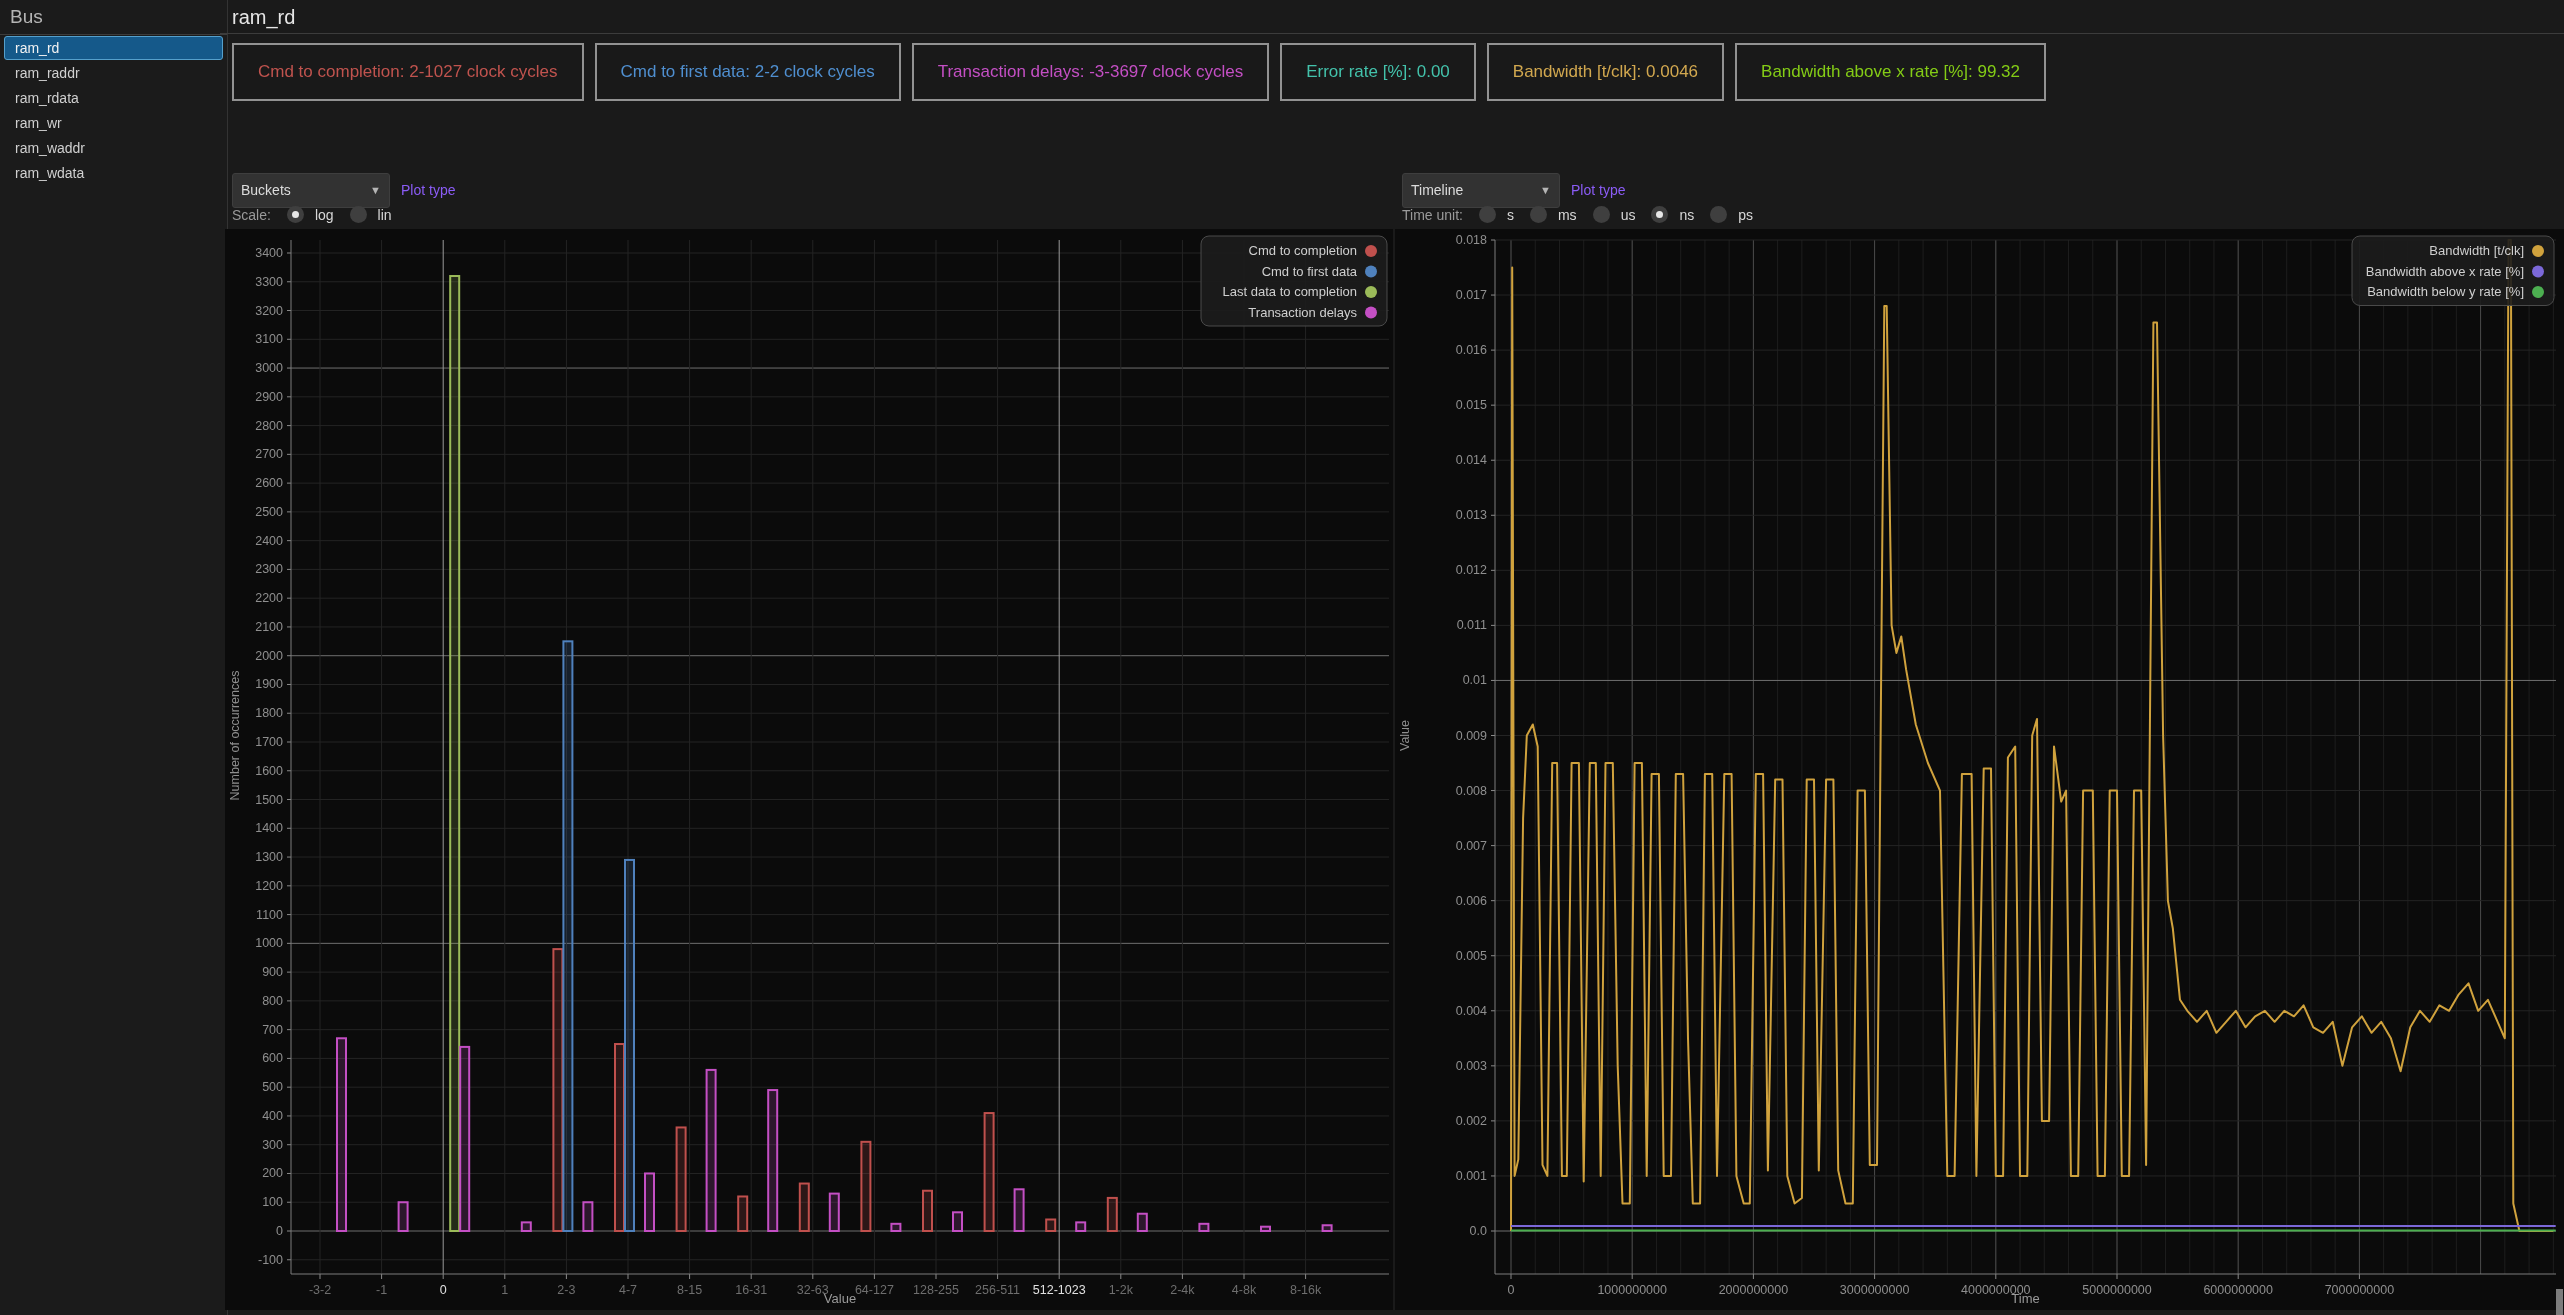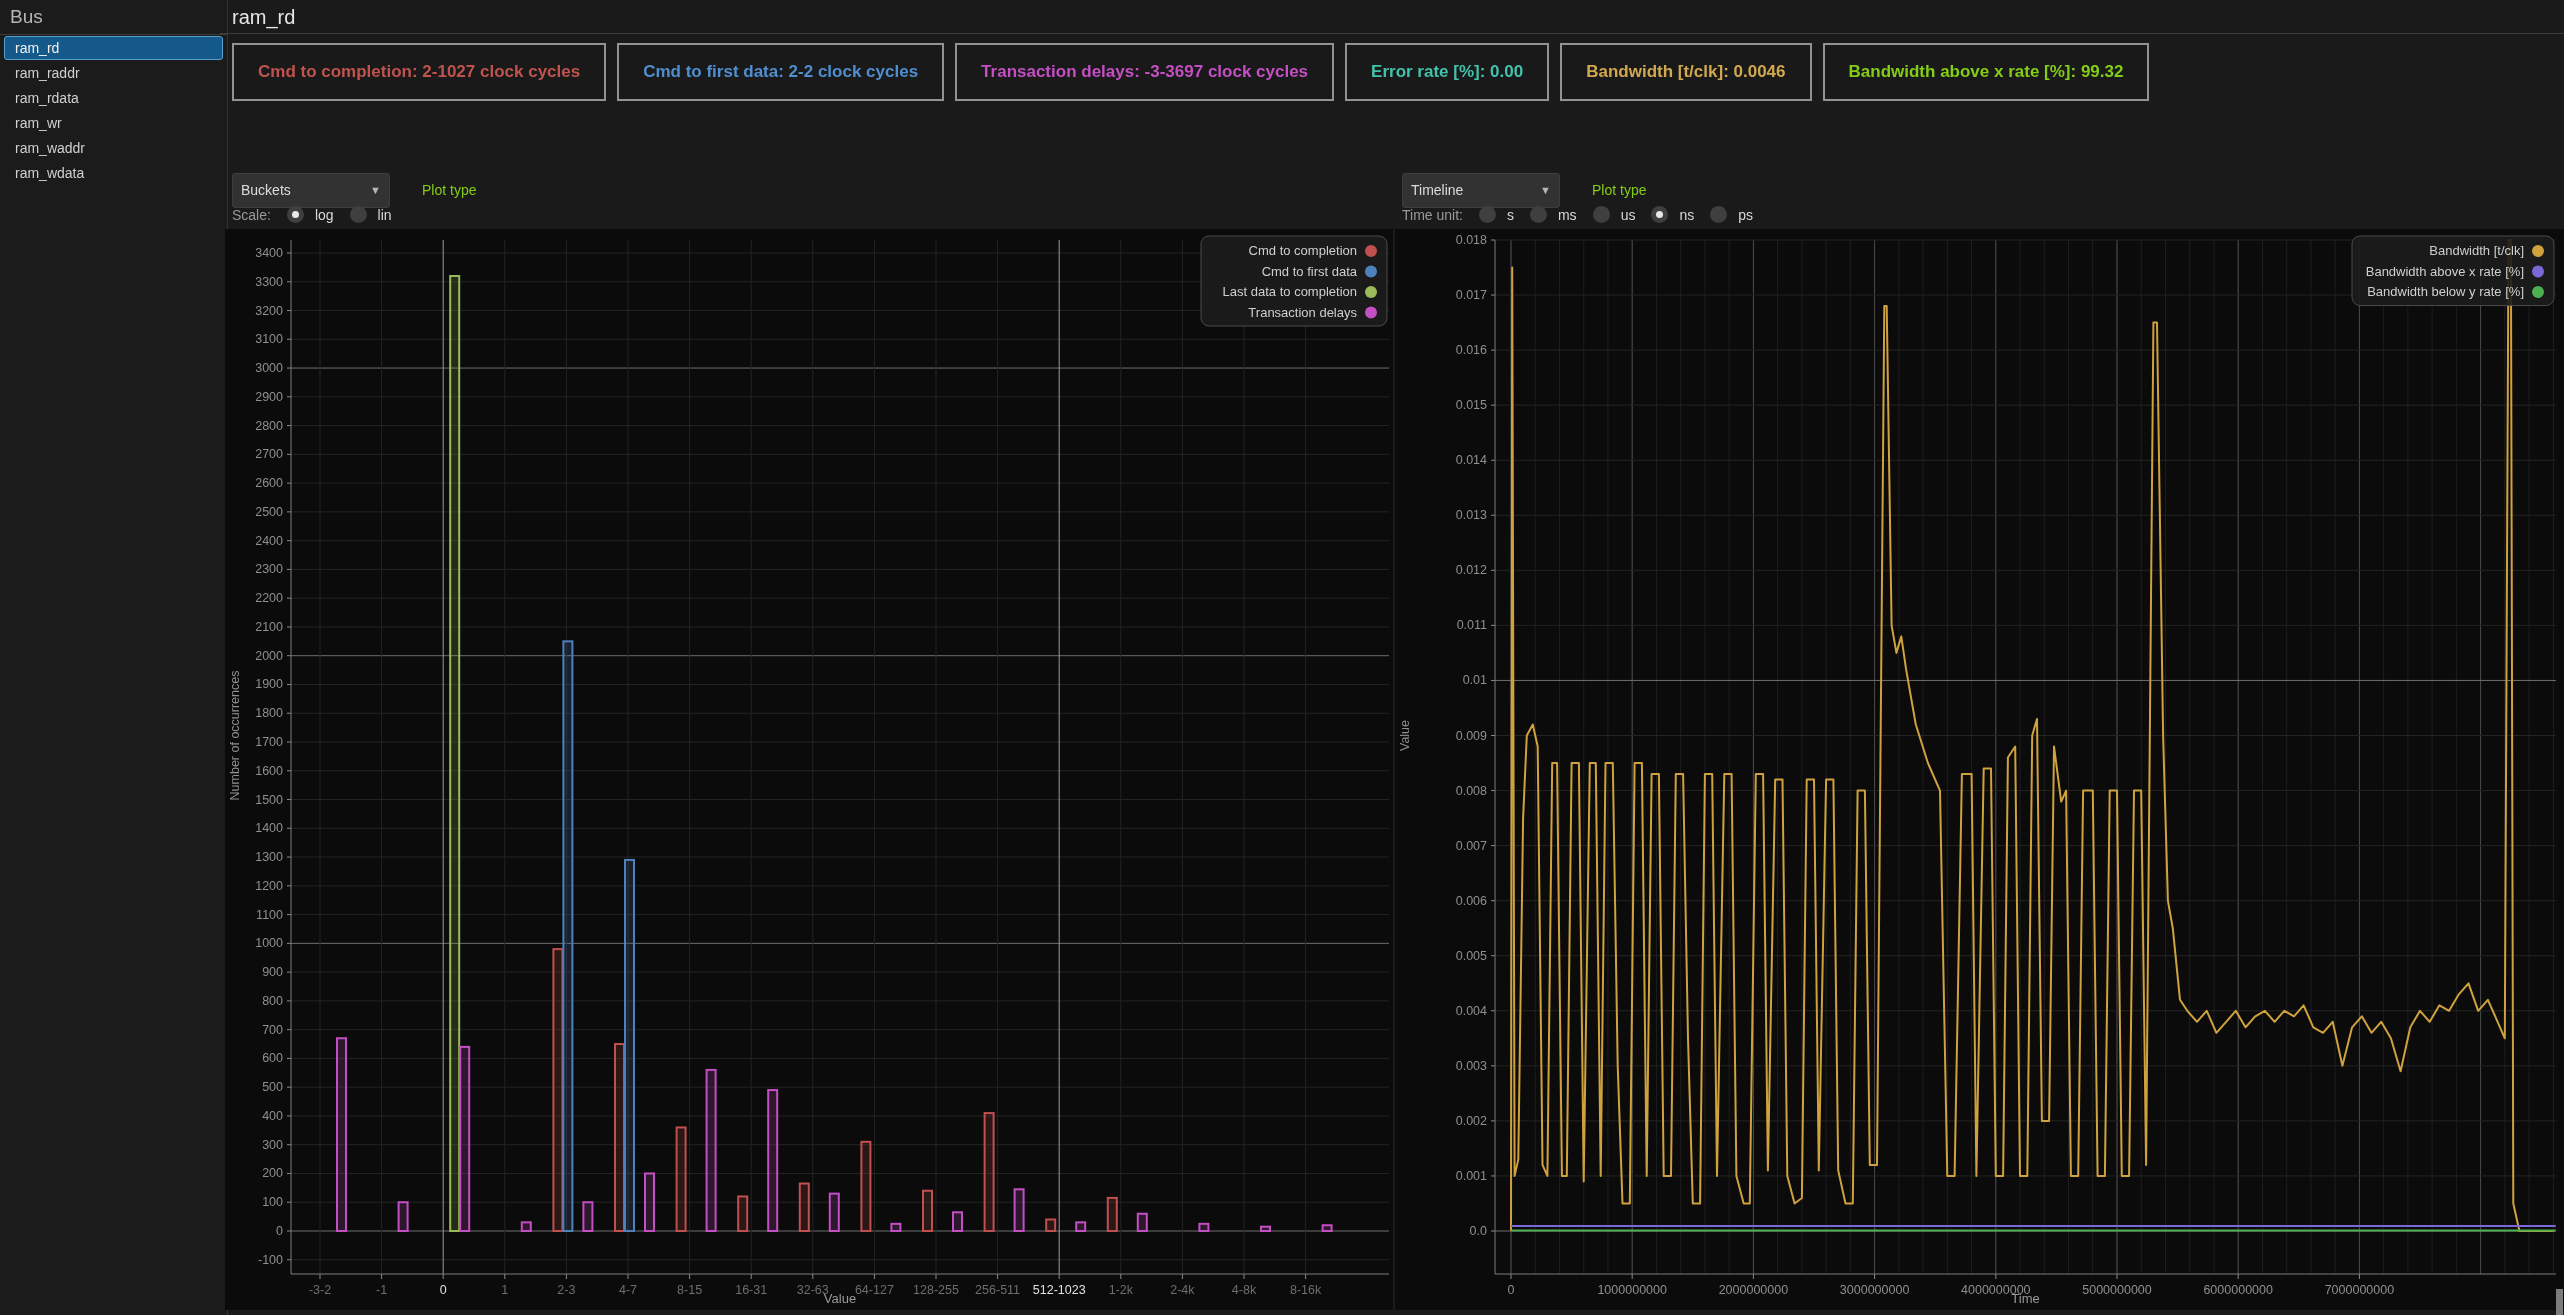--- a/index.html
+++ b/index.html
@@ -16,30 +16,30 @@
   .sb-item.selected { background:#15598a; border-color:#55a0cc; color:#f2f2f2; }
 
   
   #main { position:absolute; left:220px; top:0; right:0; bottom:0; }
   #page-title { font-size:20px; color:#e6e6e6; padding:6px 0 4px 12px; }
   #title-sep { border-bottom:1px solid #3c3c3c; }
 
   .badge-row { display:flex; gap:11px; padding:9px 0 0 12px; }
   .badge { height:58px; display:flex; align-items:center; justify-content:center;
            padding:0 24px; border:2px solid #929292; background:#191919;
-           font-size:17px; white-space:nowrap;font-weight:bold; }
+           font-size:17px; white-space:nowrap; }
 
   
   .controls { position:absolute; font-size:14px; color:#9a9a9a; }
   .ctl-row { display:flex; align-items:center; height:28px; }
   .select { display:inline-flex; align-items:center; justify-content:space-between;
             width:158px; height:35px; background:#323232; color:#dcdcdc;
             border:1px solid #3e3e3e; border-radius:3px; padding:0 8px; font-size:14px; }
   .select .caret { font-size:11px; color:#b5b5b5; }
-  .ctl-label { margin-left:32px; color:#84cc16; }
+  .ctl-label { margin-left:11px; color:#8b5cf6; }
   .radio-group { display:flex; align-items:center; gap:6px; margin-top:2px; }
   .radio { width:17px; height:17px; border-radius:50%; background:#3f3f3f;
            display:inline-flex; align-items:center; justify-content:center; margin-left:10px; }
   .radio .dot { width:7px; height:7px; border-radius:50%; background:#e8e8e8; display:none; }
   .radio.sel .dot { display:block; }
   .radio-label { color:#d8d8d8; font-size:14px; margin-left:5px; }
 
   .chart-svg { position:absolute; background:#0b0b0b; }
 
   #grip { position:absolute; right:1px; bottom:0; width:7px; height:26px; background:#7c7c7c; }

